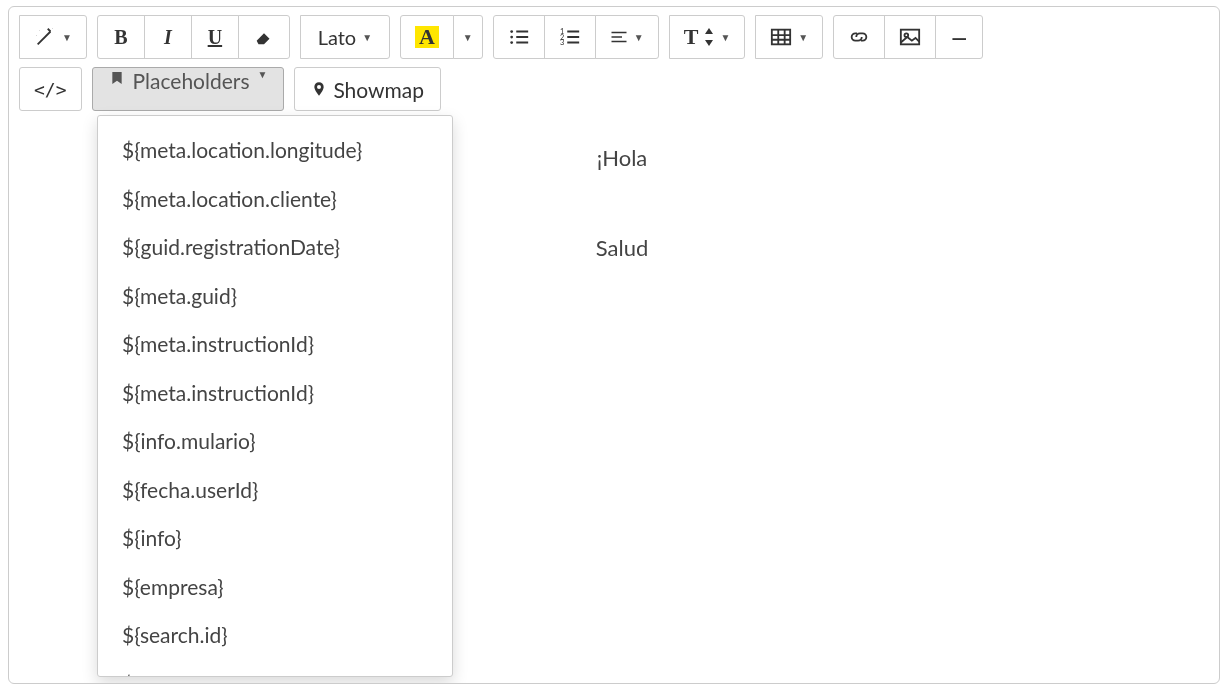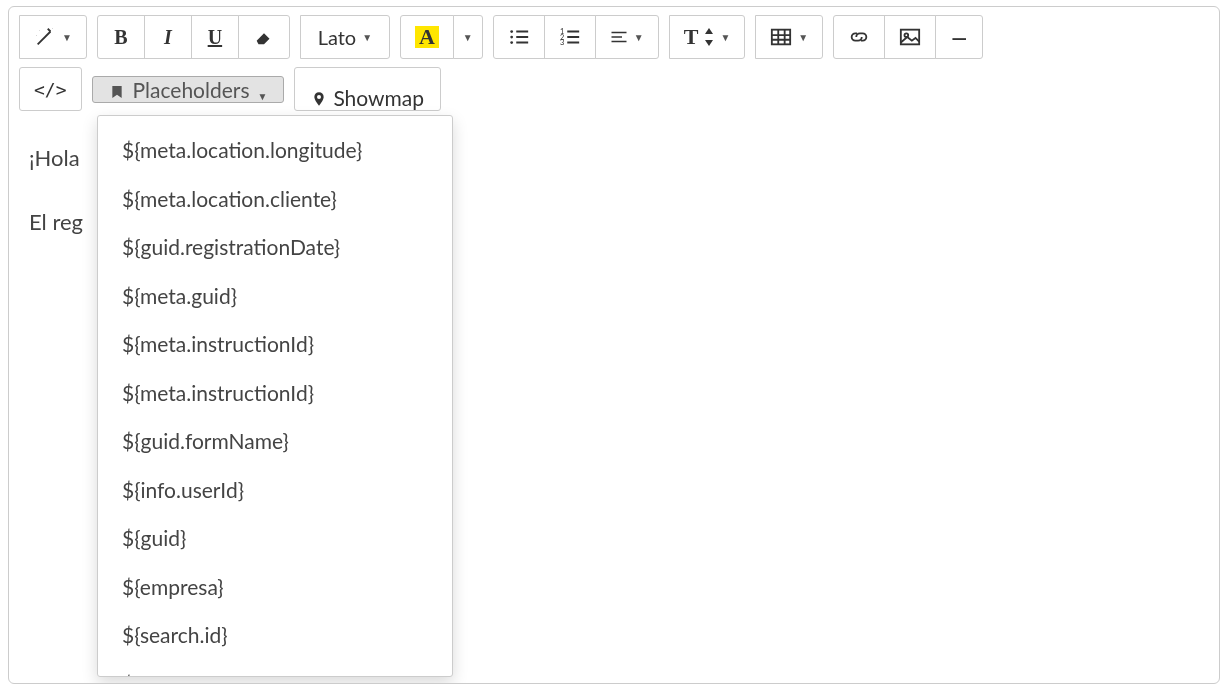--- a/index.html
+++ b/index.html
@@ -82,39 +82,39 @@
     padding: 0 4px;
     line-height: 1;
   }
 
   .tb-btn svg { display: block; }
 
   .placeholders-btn {
     border: 1px solid #aaa;
     background: #e3e3e3;
     border-radius: 3px;
-    height: 27px;
+    height: 44px;
     padding: 0 16px;
     display: inline-flex;
-    align-items: flex-end;
+    align-items: flex-start;
     gap: 8px;
     font-size: 21px;
     color: #555;
     box-sizing: border-box;
   }
   .placeholders-btn .caret { font-size: 10px; color: #555; }
 
   .showmap-btn {
     border: 1px solid #ccc;
     background: #fff;
     border-radius: 3px;
     height: 44px;
     padding: 0 16px;
     display: inline-flex;
-    align-items: flex-end;
+    align-items: center;
     gap: 6px;
     font-size: 21px;
     color: #333;
     box-sizing: border-box;
   }
 
   .codeview-btn {
     border: 1px solid #ccc;
     background: #fff;
     border-radius: 3px;
@@ -131,21 +131,21 @@
   }
 
   
   .editor-body {
     position: relative;
     padding: 20px 18px;
     font-size: 22px;
     color: #444;
     line-height: 1.55;
   }
-  .editor-body p { margin: 0 0 4px 2px; }
+  .editor-body p { margin: 0 0 4px 16px; text-align: center; }
   .editor-body .gap { height: 26px; }
 
   
   .dropdown-menu {
     position: absolute;
     left: 88px; 
     top: -6px;
     transform: translateY(0);
     background: #fff;
     border: 1px solid #ccc;
@@ -307,34 +307,34 @@
       </svg>
       <span>Showmap</span>
     </div>
   </div>
 
   <div class="editor-body">
     <p>
       <span>¡Hola</span>
     </p>
     <div class="gap"></div>
+    <div class="gap"></div>
     <p>
-      <span>El reg</span>
+      <span>Salud</span>
     </p>
-    <div class="gap"></div>
 
     <div class="dropdown-menu">
       <div class="dropdown-item">${meta.location.longitude}</div>
       <div class="dropdown-item">${meta.location.cliente}</div>
       <div class="dropdown-item">${guid.registrationDate}</div>
       <div class="dropdown-item">${meta.guid}</div>
       <div class="dropdown-item">${meta.instructionId}</div>
       <div class="dropdown-item">${meta.instructionId}</div>
-      <div class="dropdown-item">${guid.formName}</div>
-      <div class="dropdown-item">${info.userId}</div>
-      <div class="dropdown-item">${guid}</div>
+      <div class="dropdown-item">${info.mulario}</div>
+      <div class="dropdown-item">${fecha.userId}</div>
+      <div class="dropdown-item">${info}</div>
       <div class="dropdown-item">${empresa}</div>
       <div class="dropdown-item">${search.id}</div>
       <div class="dropdown-item">${search.empresa}</div>
     </div>
   </div>
 
 </div>
 
 </body></html>

